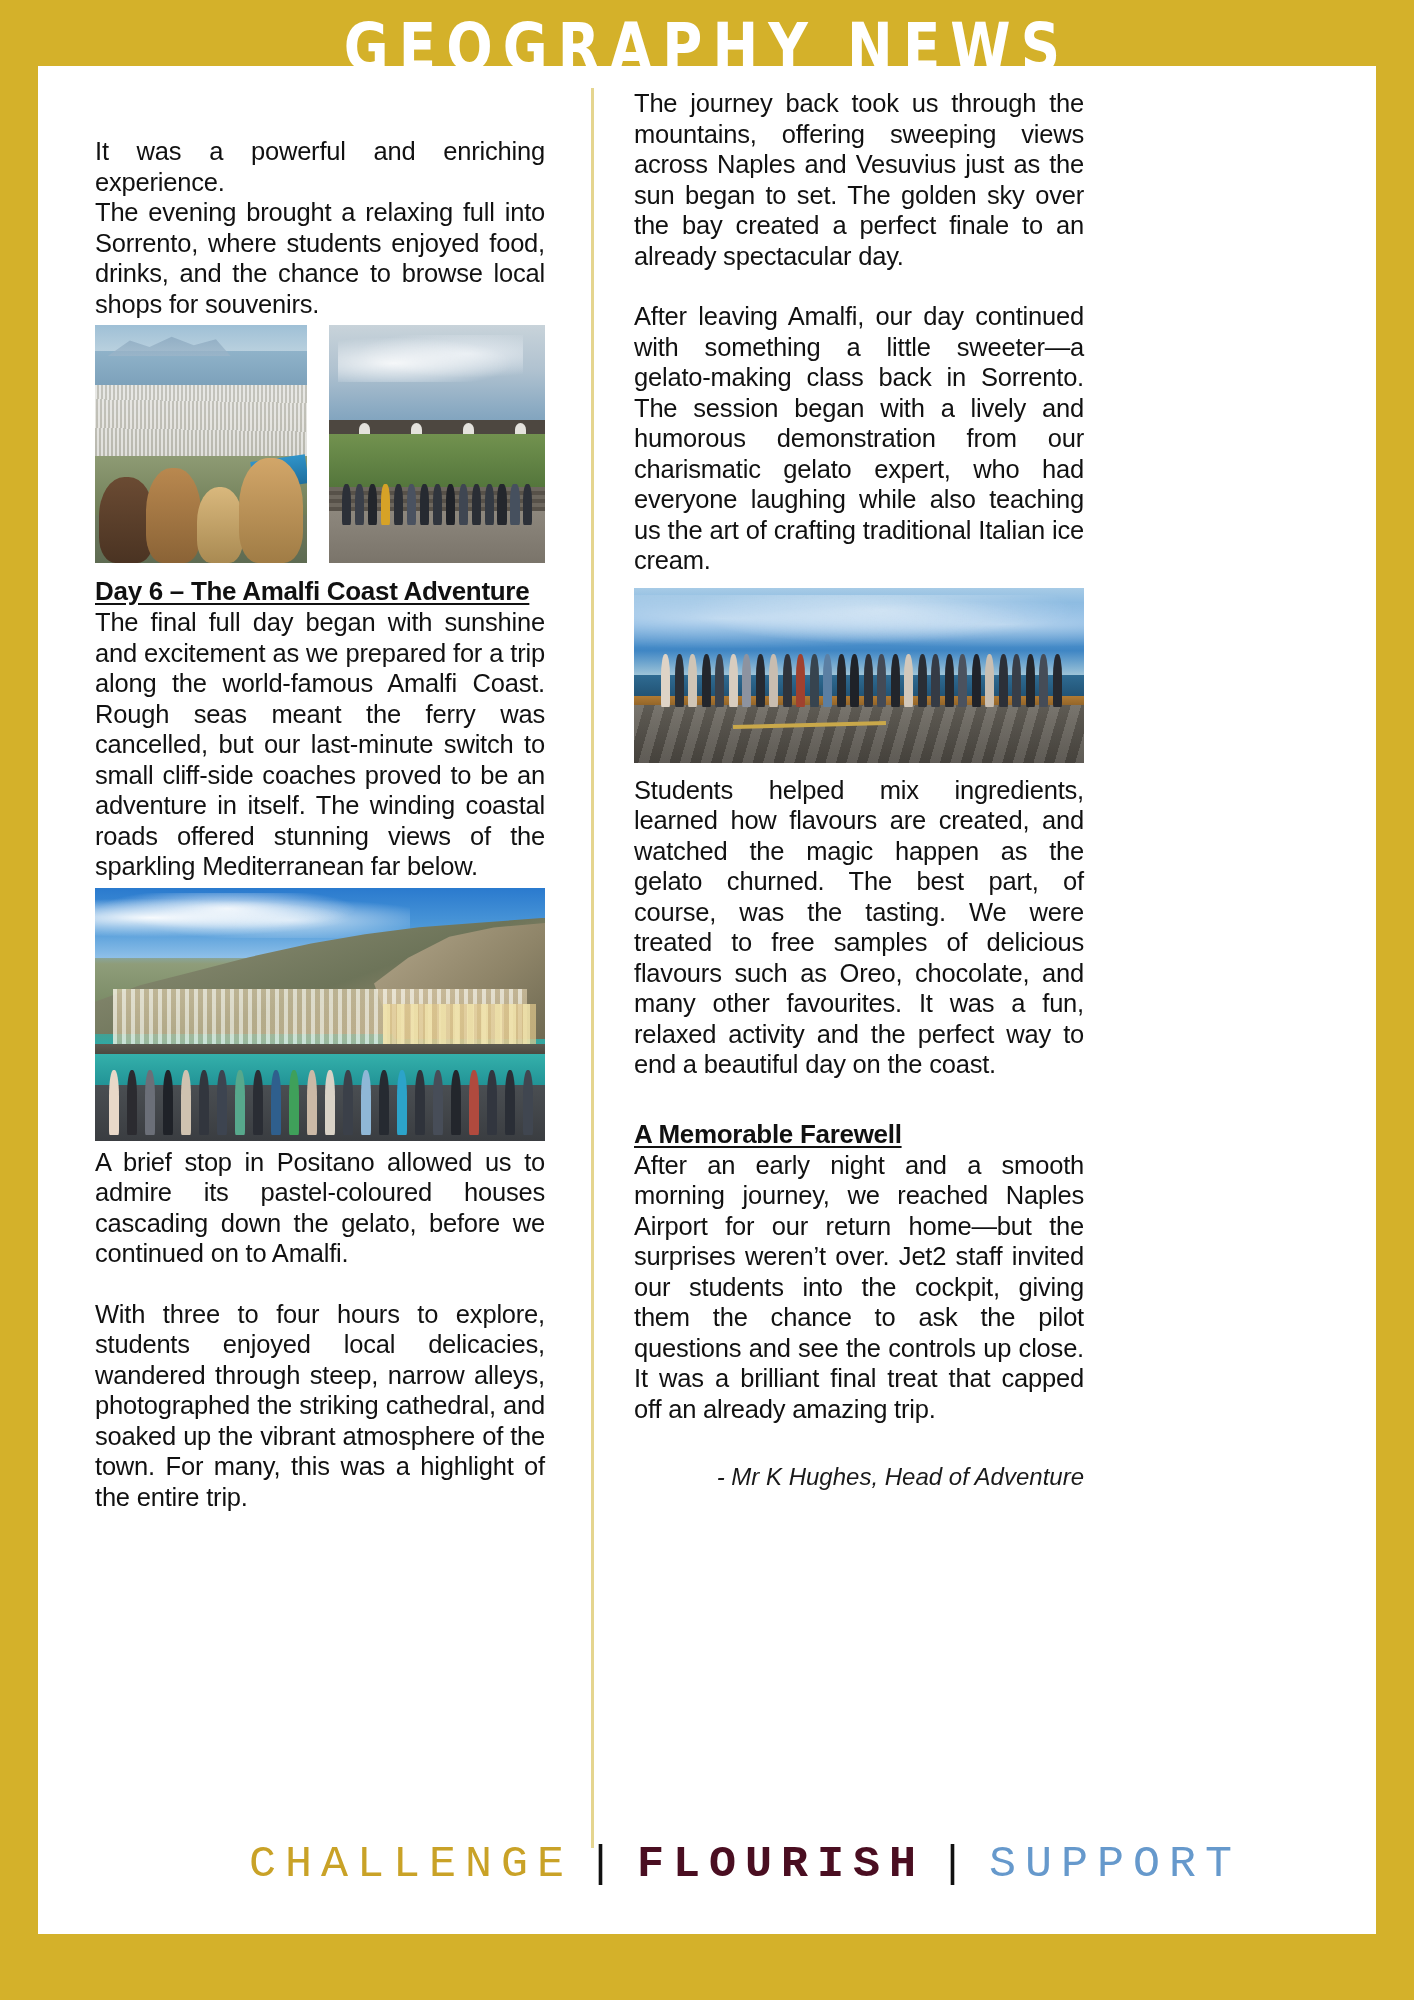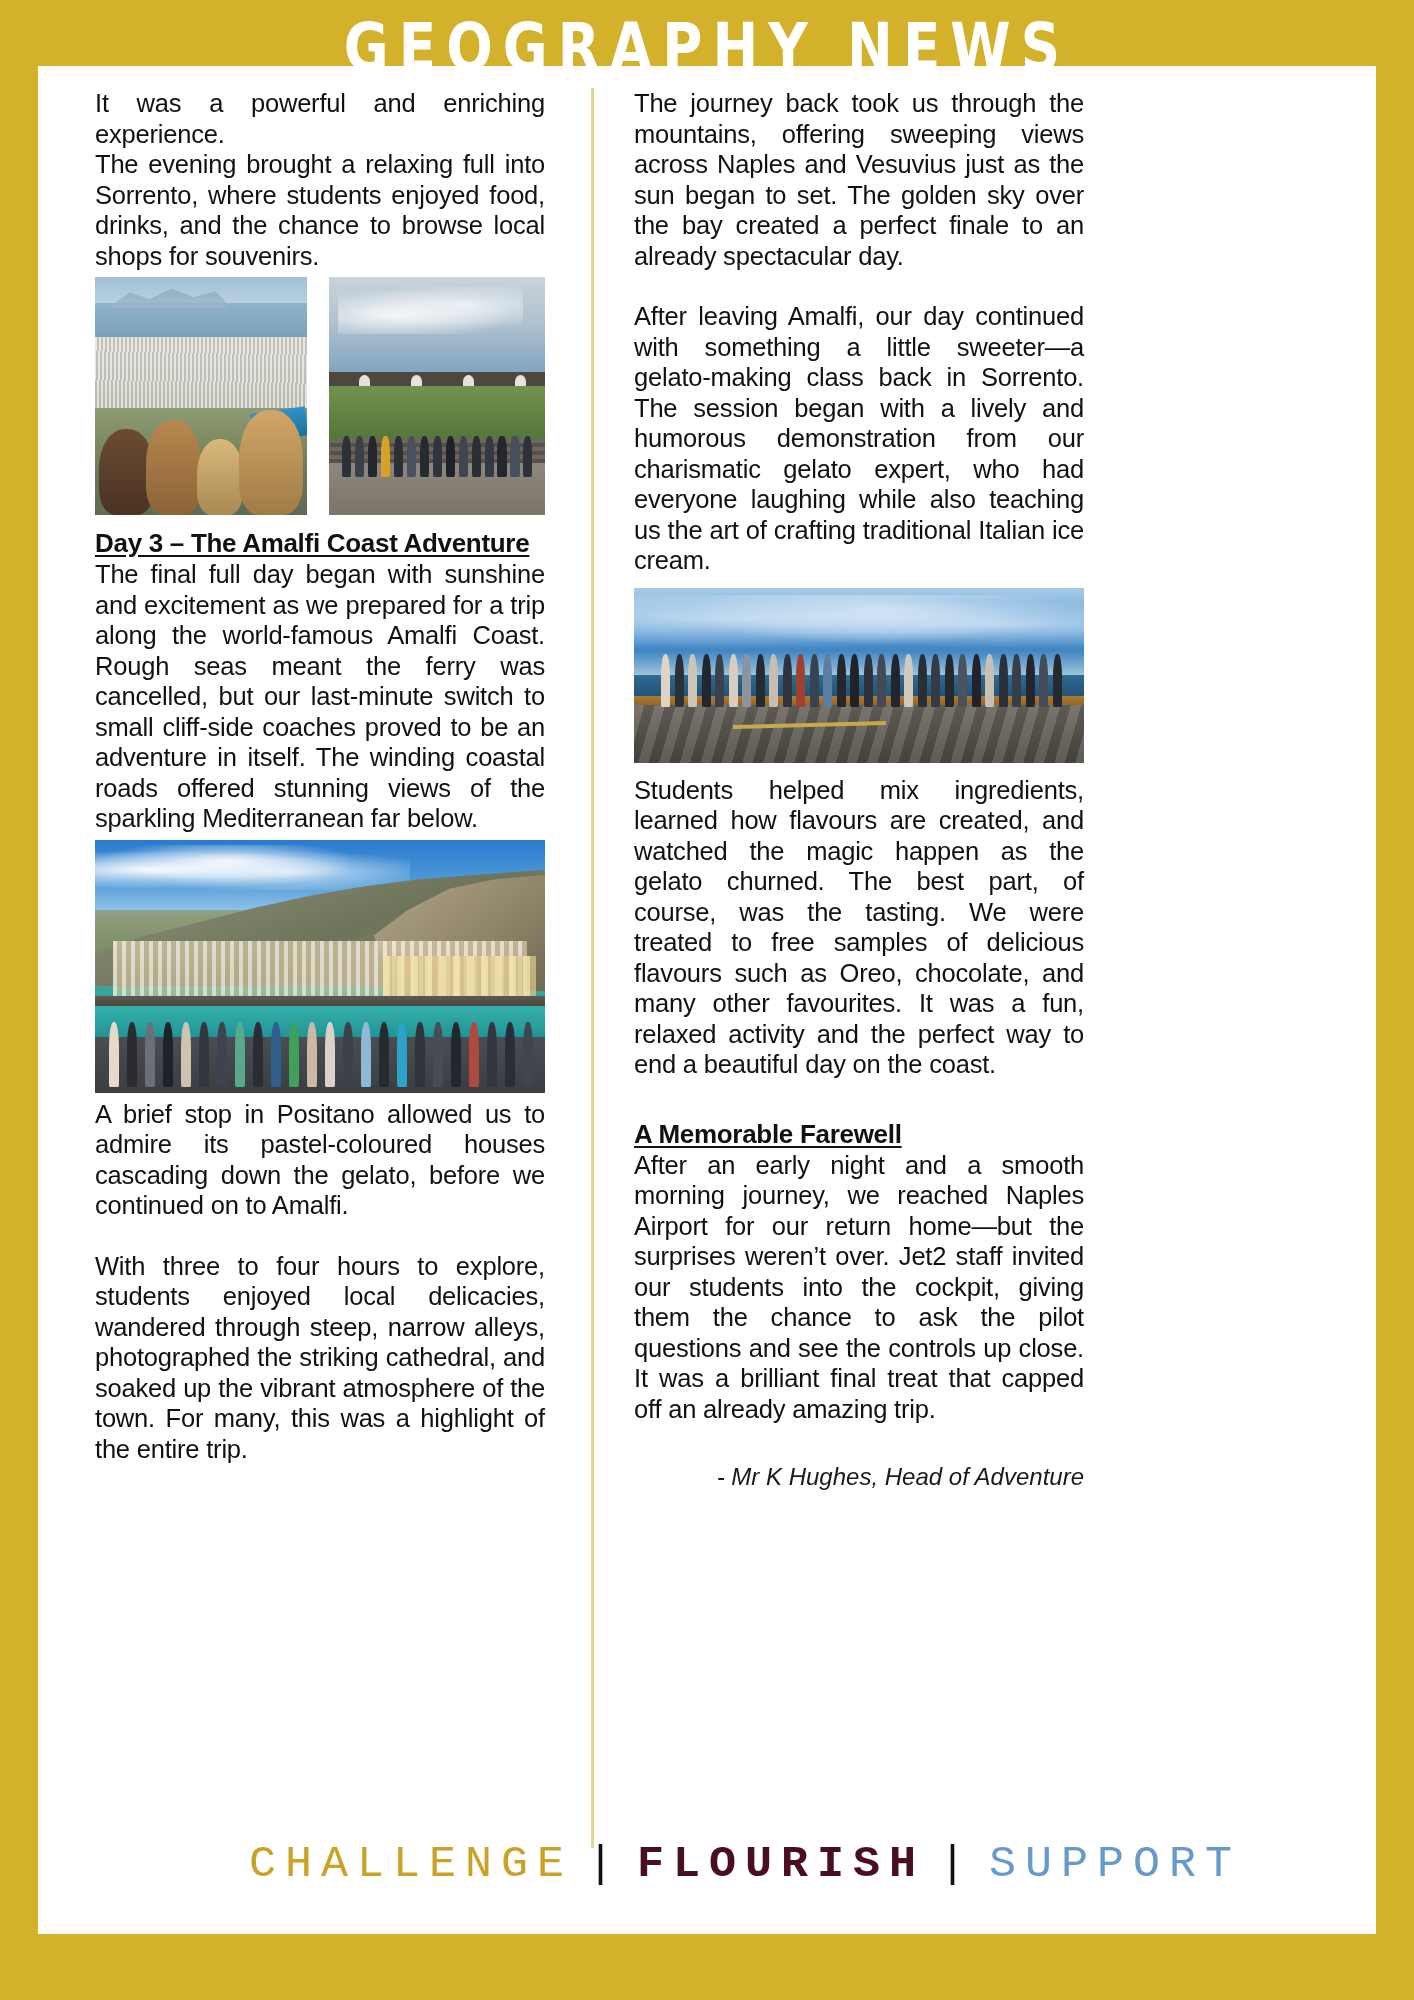--- a/index.html
+++ b/index.html
@@ -40,21 +40,21 @@
 
   
   .columns{
     position:absolute;
     left:57px; top:22px;
     width:1222px; height:1760px;
   }
   .col{
     position:absolute; top:0; width:450px;
   }
-  .col-left{ left:0; }
+  .col-left{ left:0;margin-top:48px; }
   .col-right{ left:539px; }
 
   .divider{
     position:absolute;
     left:496px; top:0; width:3px; height:1760px;
     background:#E5D58F;
   }
 
   p.body{
     margin:0;
@@ -319,21 +319,21 @@
           <div class="kid" style="left:54%;background:#1f2228"></div>
           <div class="kid" style="left:60%;background:#3f4652"></div>
           <div class="kid" style="left:66%;background:#2a2e35"></div>
           <div class="kid" style="left:72%;background:#343a43"></div>
           <div class="kid" style="left:78%;background:#24272d"></div>
           <div class="kid" style="left:84%;background:#46505e"></div>
           <div class="kid" style="left:90%;background:#2d3139"></div>
         </div>
       </div>
 
-      <h3 class="heading" style="margin-top:12px;">Day 3 – The Amalfi Coast Adventure</h3>
+      <h3 class="heading" style="margin-top:12px;">Day 6 – The Amalfi Coast Adventure</h3>
 
       <p class="body">The final full day began with sunshine and excitement as we prepared for a trip along the world-famous Amalfi Coast. Rough seas meant the ferry was cancelled, but our last-minute switch to small cliff-side coaches proved to be an adventure in itself. The winding coastal roads offered stunning views of the sparkling Mediterranean far below.</p>
 
       <div class="photo ph-amalfi" style="margin-top:6px;">
         <div class="sky"></div>
         <div class="clouds"></div>
         <div class="cliff"></div>
         <div class="rock"></div>
         <div class="town"></div>
         <div class="town2"></div>

